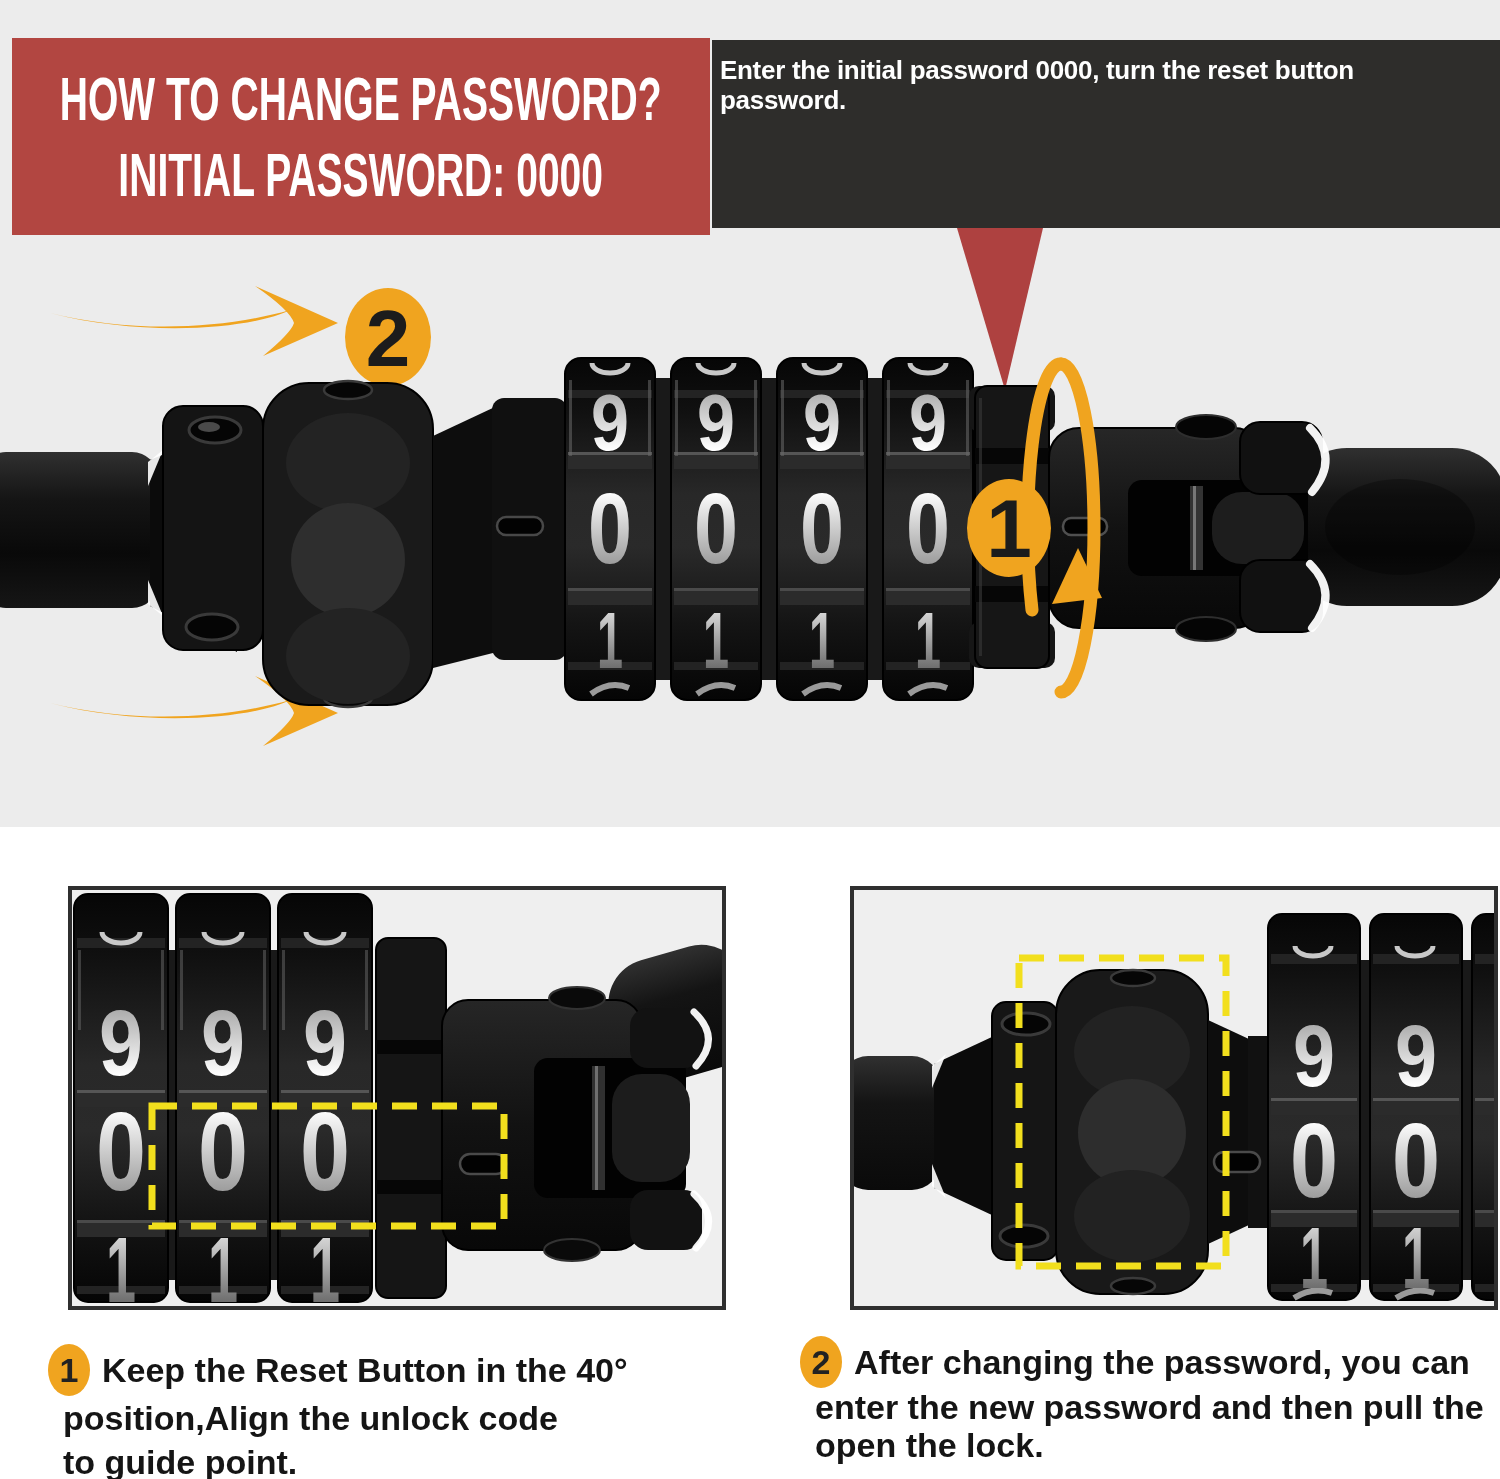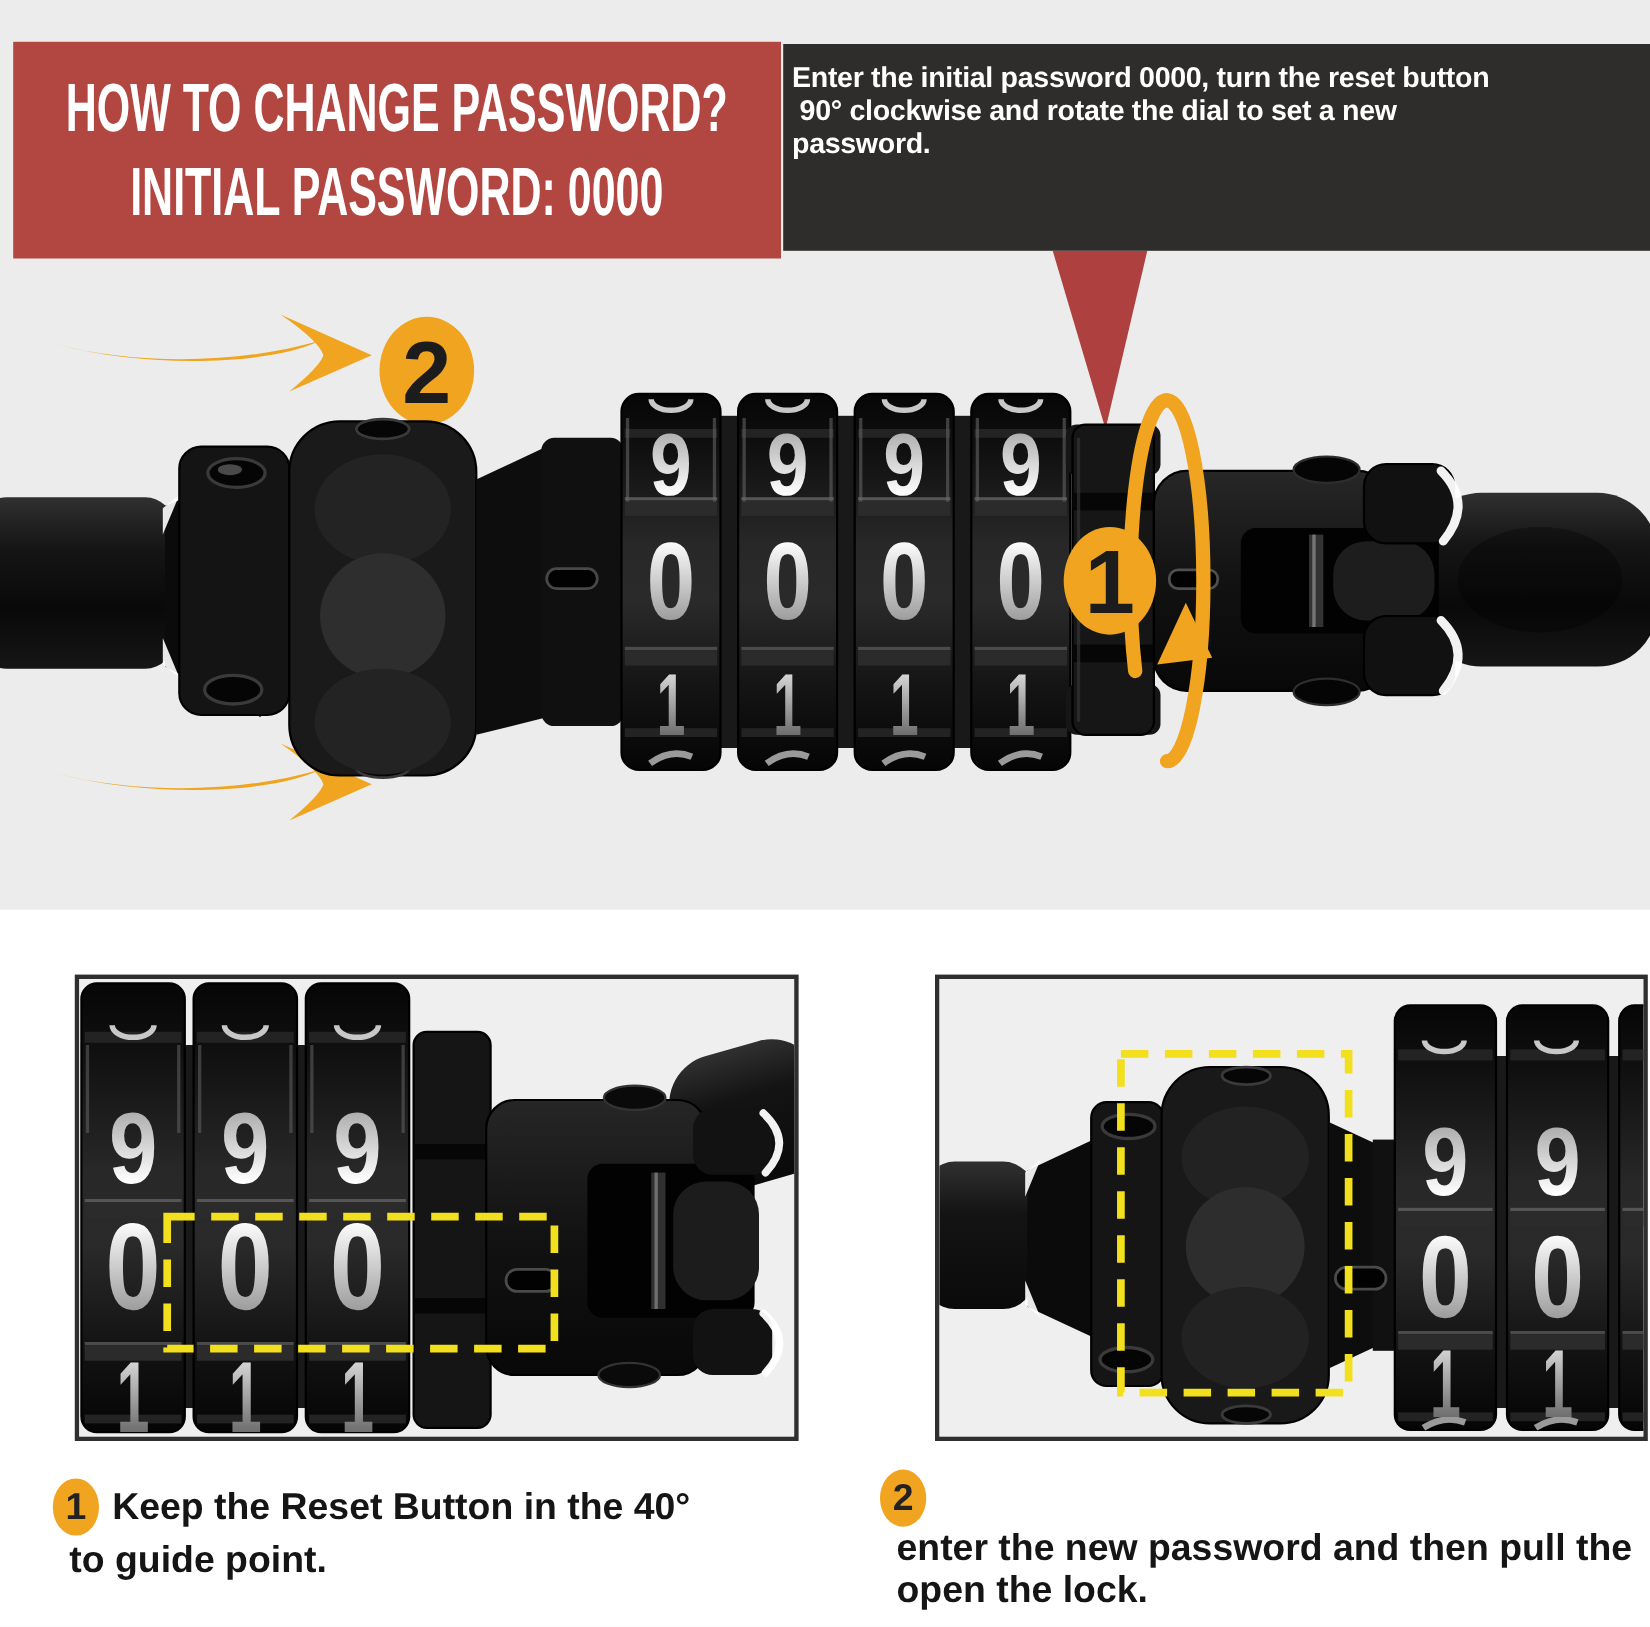--- a/index.html
+++ b/index.html
@@ -69,21 +69,20 @@
 
 <div class="bg-top"></div>
 
 <div class="red-banner">
   <div class="bline">HOW TO CHANGE PASSWORD?</div>
   <div class="bline">INITIAL PASSWORD: 0000</div>
 </div>
 
 <div class="instruction-box">
   <div class="iline">Enter the initial password 0000, turn the reset button</div>
-  <div class="iline"> 90° clockwise and rotate the dial to set a new</div>
   <div class="iline">password.</div>
 </div>
 
 <svg class="pointer-svg" width="90" height="163" viewBox="0 0 90 163">
   <polygon points="2,0 88,0 50,162" fill="#ae4140"></polygon>
 </svg>
 
 <svg class="lock-main-svg" width="1500" height="520" viewBox="0 280 1500 520">
   <defs>
     <linearGradient id="m-wg" x1="0" y1="0" x2="0" y2="1">
@@ -456,22 +455,24 @@
 
   <rect x="165" y="68" width="207" height="308" fill="none" stroke="#f2df1d" stroke-width="7" stroke-dasharray="25 15"></rect>
 </svg>
 </div>
 
 <div class="caption caption-1">
   <div class="cap-row">
     <span class="cap-badge">1</span>
     <span>Keep the Reset Button in the 40°</span>
   </div>
+  <div class="cap-rest">position,Align the unlock code</div>
   <div class="cap-rest">to guide point.</div>
 </div>
 
 <div class="caption caption-2">
   <div class="cap-row">
     <span class="cap-badge">2</span>
+    <span>After changing the password, you can</span>
   </div>
   <div class="cap-rest">enter the new password and then pull the</div>
   <div class="cap-rest">open the lock.</div>
 </div>
 
 </body></html>

